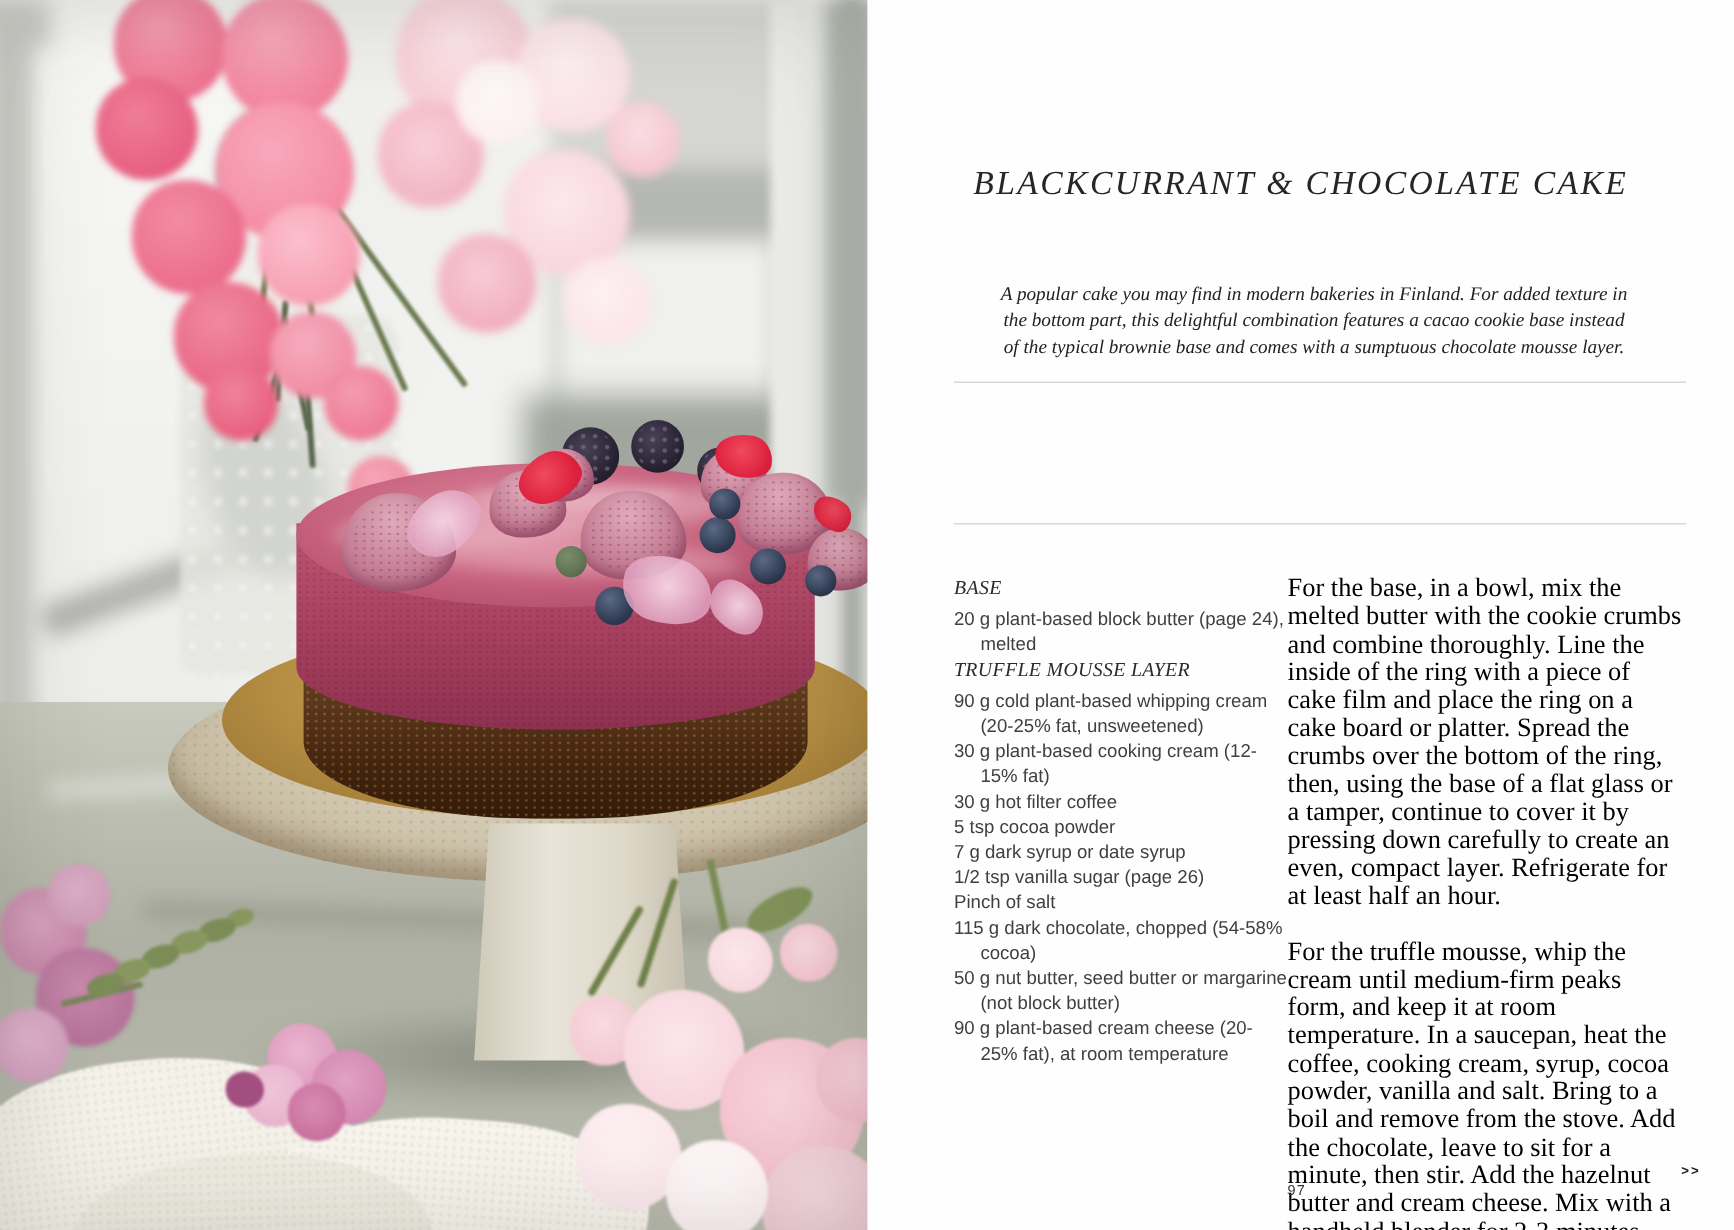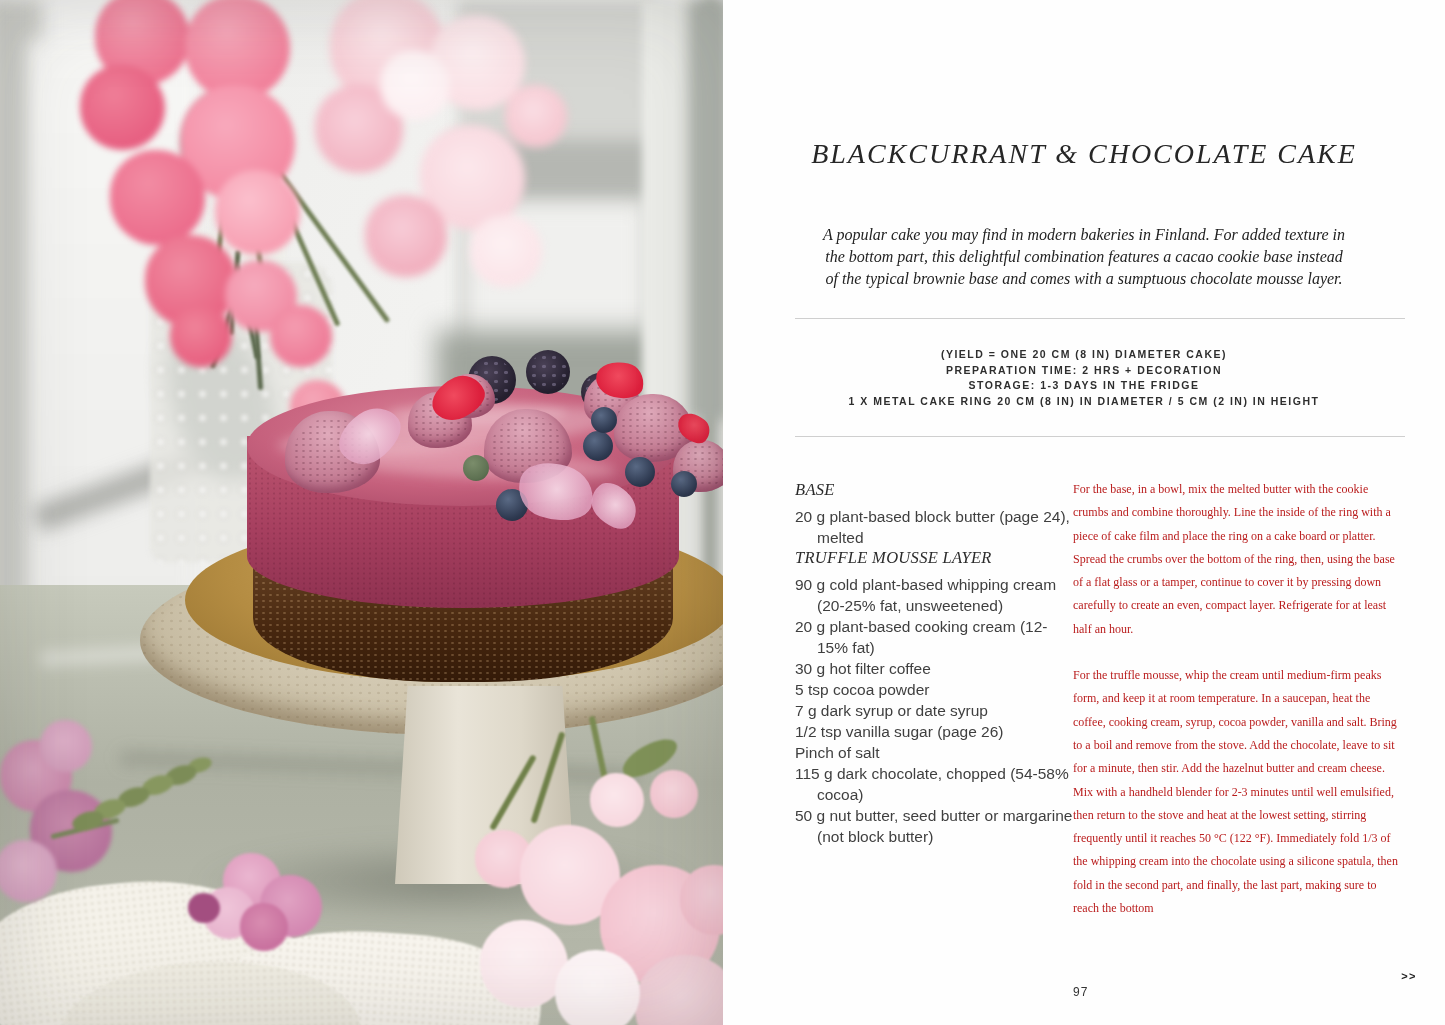--- a/index.html
+++ b/index.html
@@ -26,35 +26,35 @@
           background:radial-gradient(circle at 45% 40%,#f04a5e,#dc1f3c 70%);}
   .ppetal{position:absolute;border-radius:55% 45% 60% 40%/45% 55% 45% 55%;
           background:radial-gradient(circle at 50% 45%,rgba(245,214,228,.95),rgba(228,168,198,.8) 70%);}
   .lace{position:absolute;filter:blur(1px);
         background-image:radial-gradient(rgba(205,200,185,.5) 1px,transparent 1.7px);background-size:7px 7px;}
   
   .page{position:absolute;left:723px;top:0;width:722px;height:1025px;background:#fefefe;color:#1c1c1c;}
   .title{position:absolute;top:138px;left:0;width:100%;text-align:center;margin:0;
          font-family:"Liberation Serif",serif;font-style:italic;font-weight:400;
          font-size:28px;letter-spacing:2px;color:#262626;}
-  .intro{position:absolute;top:224px;left:96px;width:530px;margin:0;text-align:center;
+  .intro{position:absolute;top:224px;left:96px;width:530px;margin:11px;text-align:center;
          font-style:italic;font-size:16px;line-height:22px;color:#222;}
   .rule{position:absolute;left:72px;width:610px;height:0;border:none;border-top:1px solid #cfcfcf;margin:0;}
   .rule1{top:318px;} .rule2{top:436px;}
   .meta{position:absolute;top:347px;left:36px;width:650px;text-align:center;
         font-family:"Liberation Sans",sans-serif;font-size:10.5px;font-weight:700;
         letter-spacing:1.5px;line-height:15.5px;color:#2e2e2e;}
   .col-ing{position:absolute;left:72px;top:480px;width:280px;}
   .col-ing h3{margin:0 0 6px 0;font-family:"Liberation Serif",serif;font-style:italic;
         font-weight:400;font-size:16.5px;color:#2b2b2b;letter-spacing:.3px;}
   .col-ing h3.second{margin-top:0;}
   .ing{margin:0;font-family:"Liberation Sans",sans-serif;font-size:15.5px;line-height:21px;
         color:#3f3f3f;padding-left:22px;text-indent:-22px;}
   .col-inst{position:absolute;left:350px;top:478px;width:330px;}
-  .col-inst p{margin:0 0 23px 0;font-size:12px;line-height:23.3px;color:#b91c1c;}
+  .col-inst p{margin:0 0 23px 0;font-size:22px;line-height:23.3px;color:#000000;}
   .pagenum{position:absolute;left:350px;top:985px;font-family:"Liberation Sans",sans-serif;
         font-size:12px;letter-spacing:1px;color:#333;}
   .cont{position:absolute;right:28px;top:970px;font-family:"Liberation Sans",sans-serif;
         font-size:11px;font-weight:700;letter-spacing:1.5px;color:#222;}
 </style>
 </head>
 <body>
 
 <div class="photo">
 
@@ -192,41 +192,36 @@
     <i class="fl" style="left:30px;top:205px;width:88px;height:88px;background:radial-gradient(circle at 45% 40%,#fdf1f3,#fbe8ec 70%);"></i>
     <i class="fl" style="left:185px;top:240px;width:105px;height:105px;background:radial-gradient(circle at 45% 40%,#f5dae1,#eec9d2 70%);"></i>
     <i class="fl" style="left:105px;top:235px;width:85px;height:85px;background:radial-gradient(circle at 45% 40%,#fef8f9,#fdf2f4 70%);"></i>
   </span>
 </div>
 
 <div class="page">
   <h1 class="title">BLACKCURRANT &amp; CHOCOLATE CAKE</h1>
   <p class="intro">A popular cake you may find in modern bakeries in Finland. For added texture in the bottom part, this delightful combination features a cacao cookie base instead of the typical brownie base and comes with a sumptuous chocolate mousse layer.</p>
   <hr class="rule rule1">
-  <div class="meta">
-    <div>(YIELD = ONE 20 CM (8 IN) DIAMETER CAKE)</div>
-    <div>PREPARATION TIME: 2 HRS + DECORATION</div>
-    <div>STORAGE: 1-3 DAYS IN THE FRIDGE</div>
-    <div>1 X METAL CAKE RING 20 CM (8 IN) IN DIAMETER / 5 CM (2 IN) IN HEIGHT</div>
-  </div>
   <hr class="rule rule2">
 
   <div class="col-ing">
     <h3>BASE</h3>
     <p class="ing">20 g plant-based block butter (page 24), melted</p>
     <h3 class="second">TRUFFLE MOUSSE LAYER</h3>
     <p class="ing">90 g cold plant-based whipping cream (20-25% fat, unsweetened)</p>
-    <p class="ing">20 g plant-based cooking cream (12-15% fat)</p>
+    <p class="ing">30 g plant-based cooking cream (12-15% fat)</p>
     <p class="ing">30 g hot filter coffee</p>
     <p class="ing">5 tsp cocoa powder</p>
     <p class="ing">7 g dark syrup or date syrup</p>
     <p class="ing">1/2 tsp vanilla sugar (page 26)</p>
     <p class="ing">Pinch of salt</p>
     <p class="ing">115 g dark chocolate, chopped (54-58% cocoa)</p>
     <p class="ing">50 g nut butter, seed butter or margarine (not block butter)</p>
+    <p class="ing">90 g plant-based cream cheese (20-25% fat), at room temperature</p>
   </div>
 
   <div class="col-inst">
     <p>For the base, in a bowl, mix the melted butter with the cookie crumbs and combine thoroughly. Line the inside of the ring with a piece of cake film and place the ring on a cake board or platter. Spread the crumbs over the bottom of the ring, then, using the base of a flat glass or a tamper, continue to cover it by pressing down carefully to create an even, compact layer. Refrigerate for at least half an hour.</p>
     <p>For the truffle mousse, whip the cream until medium-firm peaks form, and keep it at room temperature. In a saucepan, heat the coffee, cooking cream, syrup, cocoa powder, vanilla and salt. Bring to a boil and remove from the stove. Add the chocolate, leave to sit for a minute, then stir. Add the hazelnut butter and cream cheese. Mix with a handheld blender for 2-3 minutes until well emulsified, then return to the stove and heat at the lowest setting, stirring frequently until it reaches 50 °C (122 °F). Immediately fold 1/3 of the whipping cream into the chocolate using a silicone spatula, then fold in the second part, and finally, the last part, making sure to reach the bottom</p>
   </div>
 
   <div class="pagenum">97</div>
   <div class="cont">&gt;&gt;</div>
 </div>

